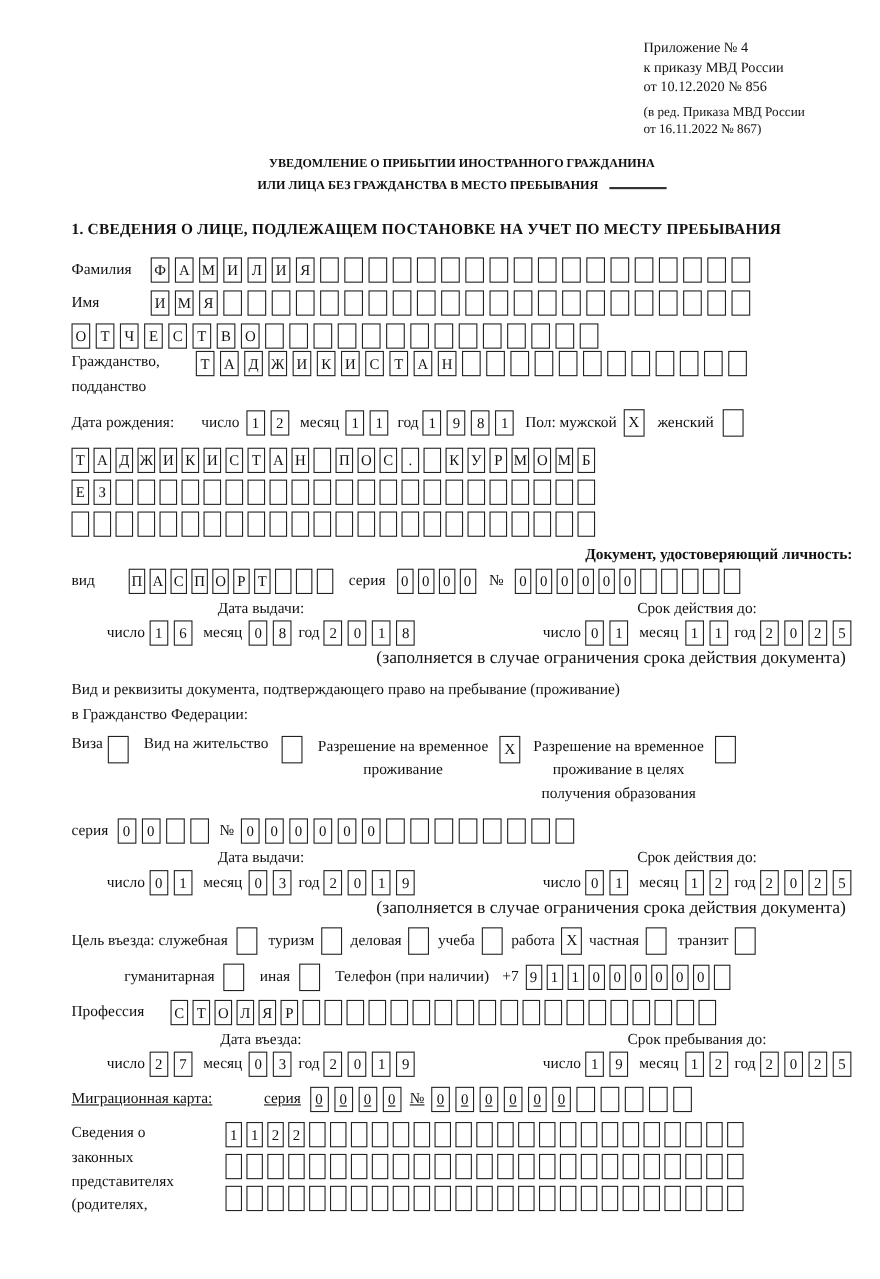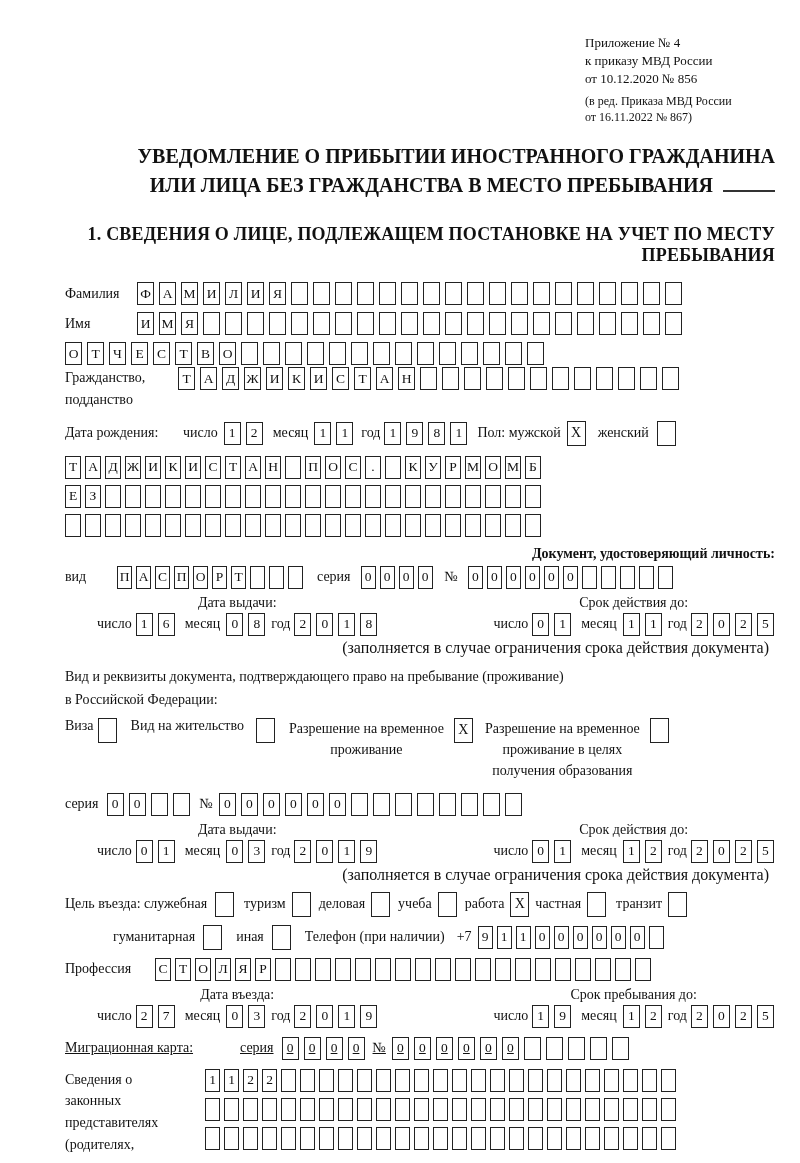--- a/index.html
+++ b/index.html
@@ -7,23 +7,23 @@
   body { width:800px; }
   .page {
     width:800px; min-height:1163px; background:#fff; color:#111;
     font-family:"Liberation Serif","DejaVu Serif",serif;
     font-size:14px; padding:34px 25px 20px 65px; overflow:hidden;
   }
   .hdr { margin-left:auto; width:190px; font-size:13px; line-height:1.4; }
   .hdr .sub { font-size:12px; }
   .hdr .gap { margin-top:4px; }
   .forma { text-align:right; padding-right:14px; font-weight:bold; font-size:15px; margin-top:14px; letter-spacing:.5px; }
-  .title { text-align:right; font-weight:bold; font-size:20px; line-height:1.45; margin-top:16px; }
+  .title { text-align:center; font-weight:bold; font-size:11px; line-height:1.45; margin-top:16px; }
   .blank { display:inline-block; width:52px; border-bottom:2px solid #333; margin-left:10px; height:14px; }
-  .sect { font-weight:bold; font-size:18px; margin-top:22px; letter-spacing:.2px;text-align:right; }
+  .sect { font-weight:bold; font-size:14px; margin-top:22px; letter-spacing:.2px; }
 
   .row { display:flex; align-items:center; margin-top:7px; }
   .row.top { align-items:flex-start; }
   .lbl { flex:none; }
   .lblblock { flex:none; line-height:1.55; }
   .cells { display:flex; gap:5px; flex:none; }
   .cell {
     width:17px; height:23px; border:1.5px solid #222; flex:none;
     display:flex; align-items:center; justify-content:center;
     font-size:13.5px; background:#fff;
@@ -385,21 +385,21 @@
             <span class="cell">0</span>
             <span class="cell">2</span>
             <span class="cell">5</span>
           </div>
       </div>
     </div>
   </div>
   <div class="note noteright">(заполняется в случае ограничения срока действия документа)</div>
 
   <div class="txtline">Вид и реквизиты документа, подтверждающего право на пребывание (проживание)</div>
-  <div class="txtline" style="margin-top:2px">в Российской Федерации:</div>
+  <div class="txtline" style="margin-top:2px">в Гражданство Федерации:</div>
 
   <div class="row top" style="margin-top:8px;">
     <span class="lbl">Виза</span>
     <span class="cb ml4 mr14"></span>
     <span class="lbl">Вид на жительство</span>
     <span class="cb ml12 mr14"></span>
     <div class="cbl">
       <span>Разрешение на временное</span><br>
       <span>проживание</span>
     </div>

